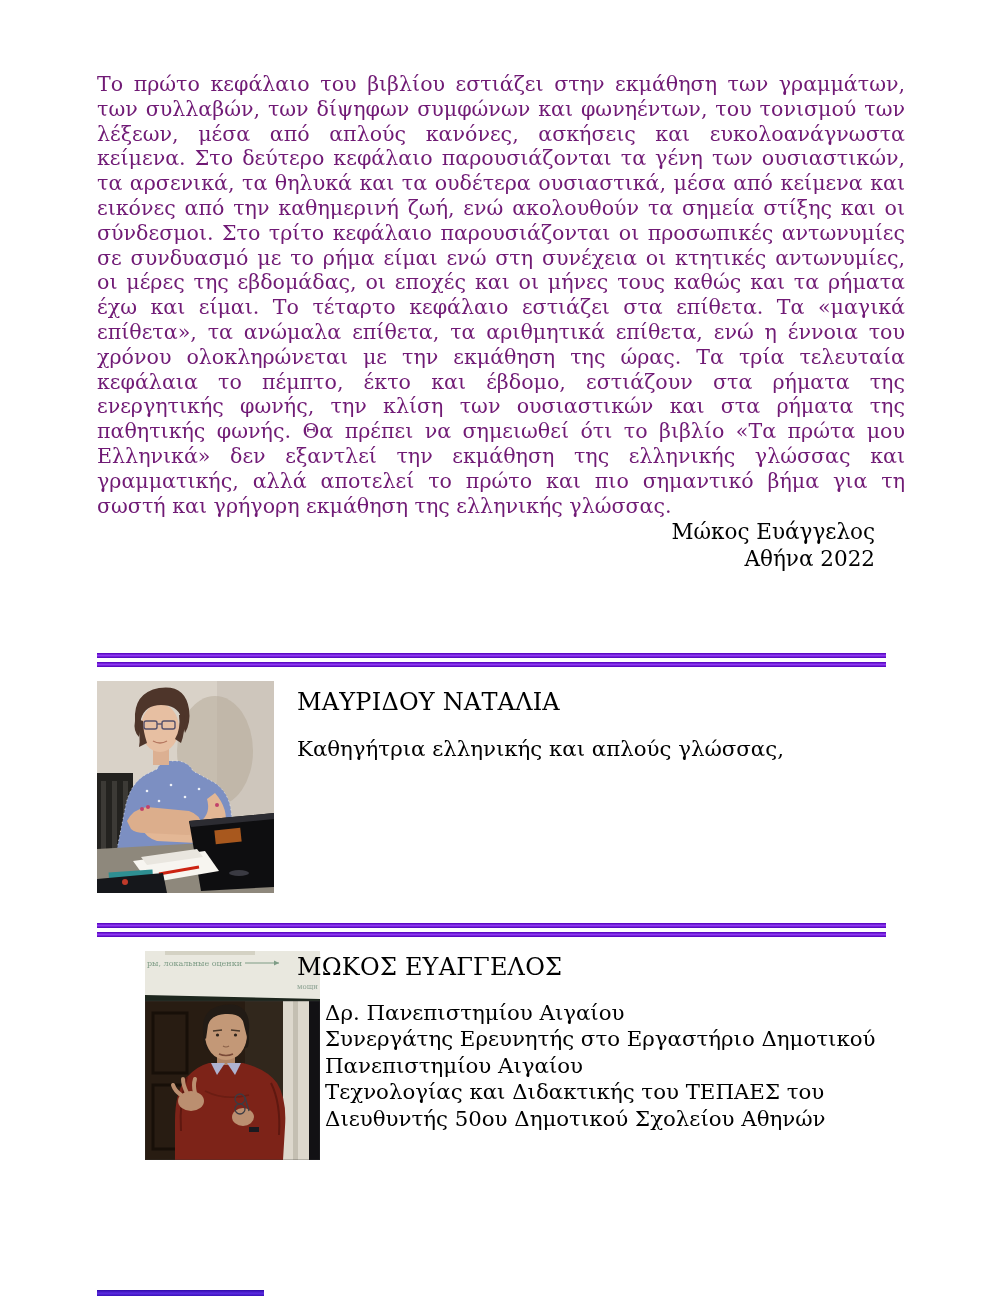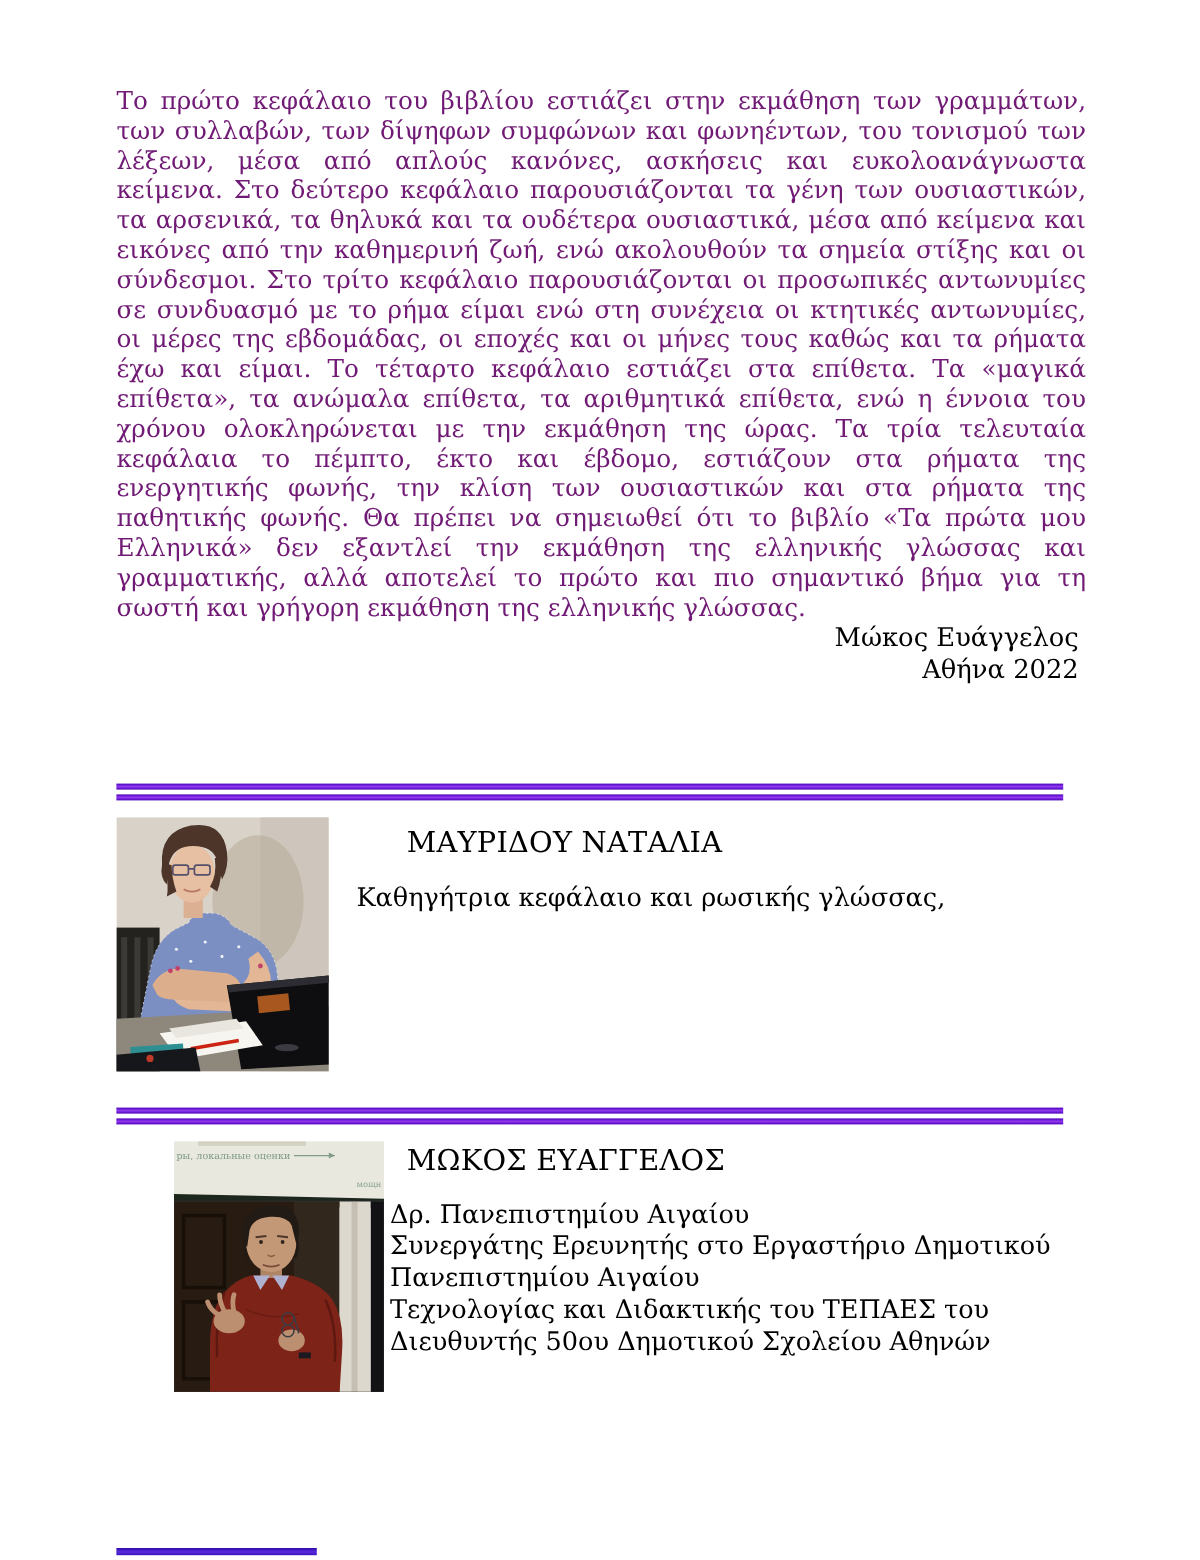--- a/index.html
+++ b/index.html
@@ -12,42 +12,42 @@
     overflow:hidden;
   }
   .intro-paragraph{
     position:absolute;left:97px;top:56px;width:808px;
     font-size:20.6px;line-height:24.8px;
     text-align:justify;
     color:#701a75;
     margin-top:16px;
   }
   .signature{
-    position:absolute;right:101px;top:518px;
+    position:absolute;right:125px;top:518px;
     text-align:right;
     font-size:21.5px;line-height:27px;
   }
   .divider{position:absolute;left:97px;width:789px;}
   .divider .bar{
     height:5px;margin-bottom:4px;
     background:linear-gradient(180deg,#4e00b8 0%,#8f39f2 50%,#4e00b8 100%);
   }
   .divider-1{top:653px;}
   .divider-2{top:923px;}
   .partial-divider{
     position:absolute;left:97px;top:1290px;width:167px;height:6px;
     background:linear-gradient(180deg,#2f0aa8 0%,#5a2ae0 55%,#3a12b8 100%);
   }
   .photo{position:absolute;left:97px;}
   .photo svg{display:block;}
   .photo-1{top:681px;}
   .photo-2{top:951px;margin-left:48px;}
   .author-name{
     position:absolute;left:297px;
-    font-size:24px;letter-spacing:0.2px;margin-left:42px;
+    font-size:24px;letter-spacing:0.2px;
   }
   .author-name-1{top:688px;}
   .author-name-2{top:953px;}
   .author-bio{
     position:absolute;left:297px;
     font-size:21.3px;line-height:26.4px;
   }
   .author-bio-1{top:736px;}
   .author-bio-2{top:1000px;margin-left:28px;}
 </style>
@@ -129,21 +129,21 @@
         <rect x="118" y="148" width="26" height="14" fill="#a8581e" transform="rotate(-6 131 155)"></rect>
         <rect x="12" y="190" width="44" height="14" fill="#2e8f92" transform="rotate(-4 34 197)"></rect>
         <polygon points="0,198 66,192 70,212 0,212" fill="#15171b"></polygon>
         <circle cx="28" cy="201" r="3" fill="#c03a2a"></circle>
       </g>
     </svg>
   </div>
 
   <div class="author-name author-name-1">ΜΑΥΡΙΔΟΥ ΝΑΤΑΛΙΑ</div>
   <div class="author-bio author-bio-1">
-    <div>Καθηγήτρια κεφάλαιο και ρωσικής γλώσσας,</div>
+    <div>Καθηγήτρια ελληνικής και απλούς γλώσσας,</div>
   </div>
 
   <div class="divider divider-2">
     <div class="bar"></div>
     <div class="bar"></div>
   </div>
 
   <div class="photo photo-2">
     <svg width="175" height="209" viewBox="0 0 175 209" xmlns="http://www.w3.org/2000/svg">
 

